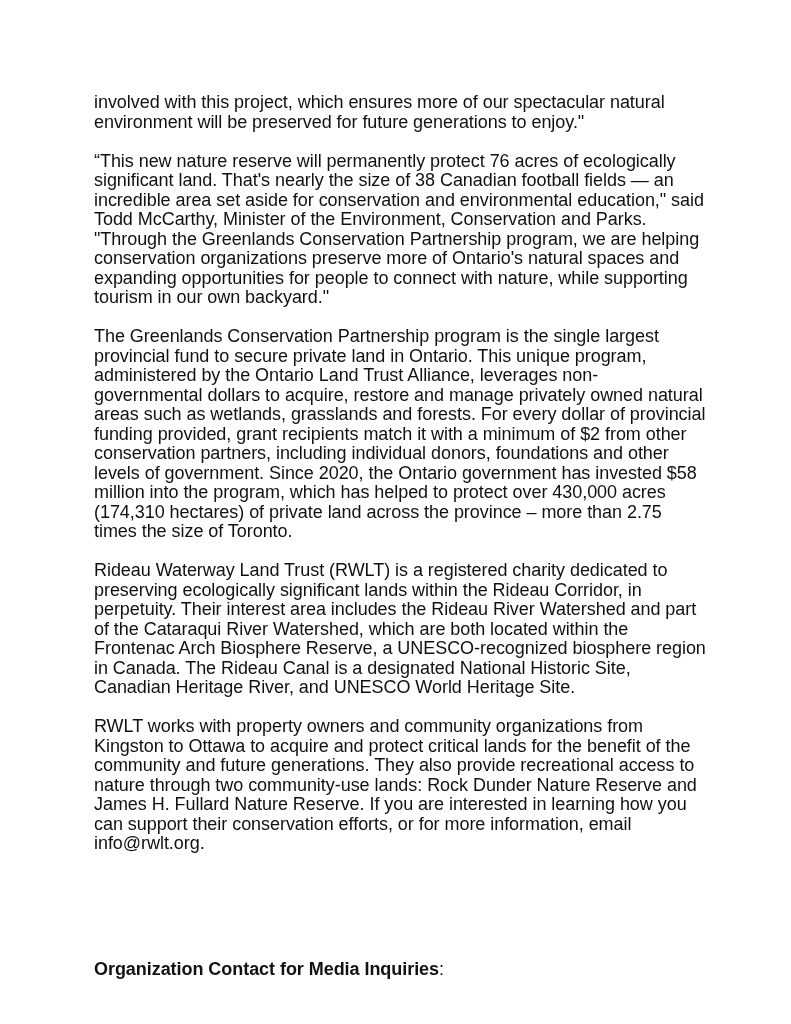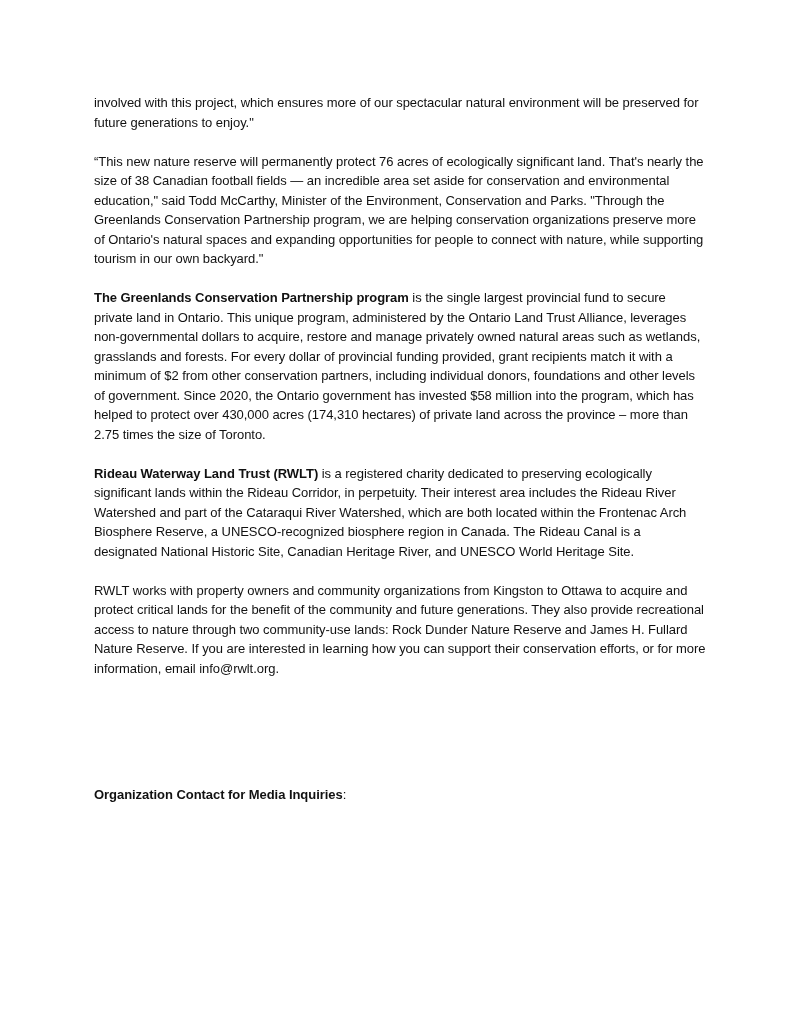--- a/index.html
+++ b/index.html
@@ -13,29 +13,29 @@
       position: relative;
       overflow: hidden;
       font-family: "Liberation Sans", "DejaVu Sans", sans-serif;
       color: #111111;
     }
     .page {
       position: absolute;
       left: 94px;
       top: 93px;
       width: 612px;
-      font-size: 13px;
+      font-size: 18px;
       line-height: 19.5px;
       letter-spacing: -0.05px;
     }
     .para {
       margin: 0 0 19.5px 0;
     }
     .para b {
-      font-weight: bold;
+      font-weight: normal;
     }
     .spacer {
       height: 39px;
     }
     .contact-line {
       display: block;
       margin-top: 48px;
     }
   </style>
 </head>

